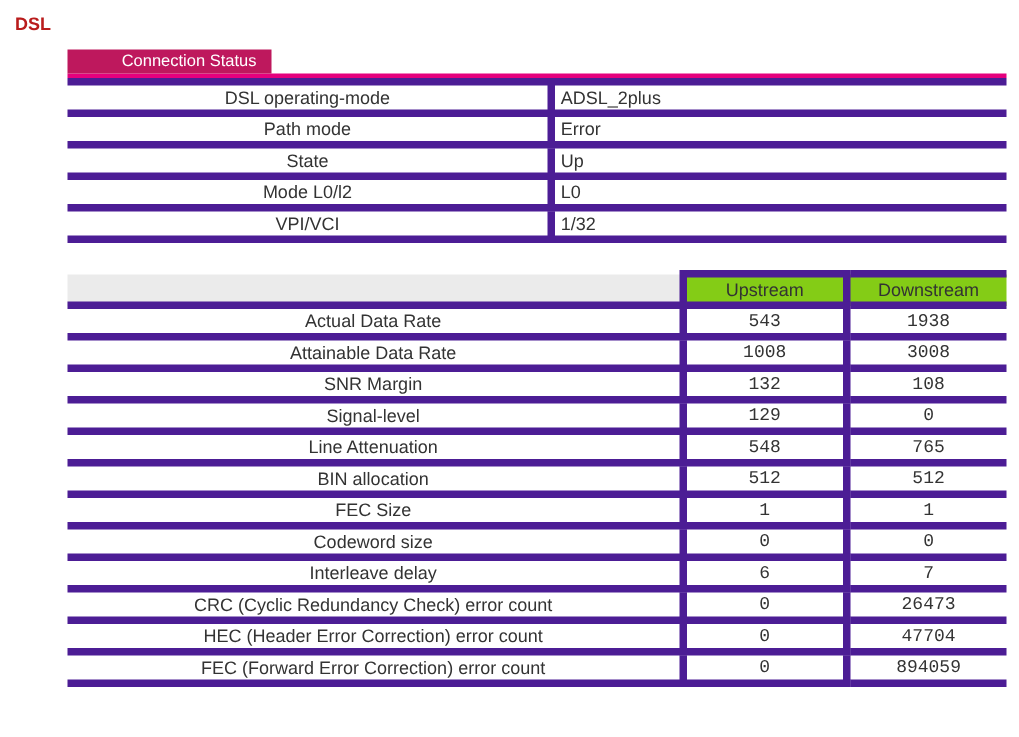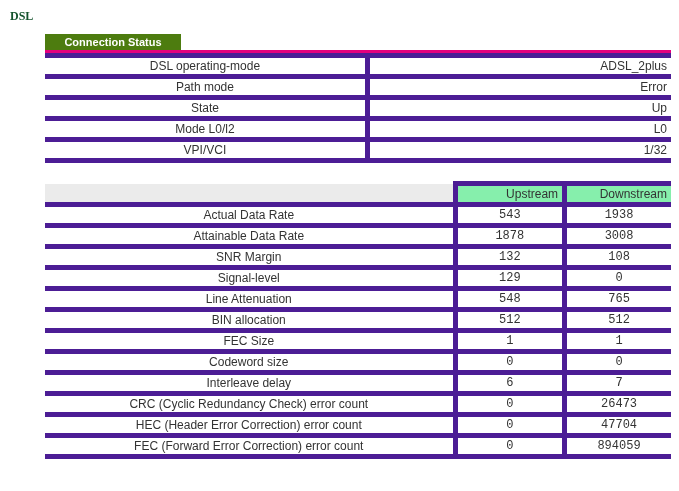--- a/index.html
+++ b/index.html
@@ -17,49 +17,48 @@
   }
   .page {
     position: relative;
     width: 679px;
     height: 491px;
     box-sizing: border-box;
   }
   .page-title {
     font-size: 12px;
     font-weight: bold;
-    color: #14532d;
+    color: #b91c1c;
     padding: 9px 0 0 10px;
-    font-family: Liberation Serif, serif;
   }
   .content {
     padding: 10px 8px 0 45px;
   }
   
   .section {
     margin-bottom: 18px;
   }
   .section-head {
     position: relative;
     height: 16px;
     border-bottom: 3px solid #e5007d;
     margin-bottom: 0;
   }
   .section-tab {
     position: absolute;
     left: 0;
     top: 0;
     height: 16px;
     min-width: 136px;
-    background: #4d7c0f;
+    background: #be185d;
     color: #ffffff;
     font-size: 11px;
-    font-weight: bold;
+    font-weight: normal;
     line-height: 16px;
-    text-align: center;
+    text-align: right;
     padding: 0 10px;
     box-sizing: border-box;
     white-space: nowrap;
   }
   table.data {
     width: 100%;
     border-collapse: collapse;
     table-layout: fixed;
   }
   table.data td, table.data th {
@@ -72,35 +71,35 @@
     box-sizing: border-box;
   }
   
   .conn-table col.c-label { width: 51.5%; }
   .conn-table col.c-value { width: 48.5%; }
   .conn-table td.label {
     text-align: center;
     border-left: none;
   }
   .conn-table td.value {
-    text-align: right;
+    text-align: left;
     border-right: none;
   }
   
   .line-table col.l-label { width: 65.5%; }
   .line-table col.l-up { width: 17.5%; }
   .line-table col.l-down { width: 17%; }
   .line-table th.blank {
     background: #ebebeb;
     border-left: none;
     border-top: none;
   }
   .line-table th.colhead {
-    background: #86efac;
-    text-align: right;
+    background: #84cc16;
+    text-align: center;
     font-weight: normal;
     color: #333333;
   }
   .line-table th.colhead.last { border-right: none; }
   .line-table td.label {
     text-align: center;
     border-left: none;
   }
   .line-table td.num {
     text-align: center;
@@ -168,21 +167,21 @@
           </tr>
         </thead>
         <tbody>
           <tr>
             <td class="label">Actual Data Rate</td>
             <td class="num">543</td>
             <td class="num last">1938</td>
           </tr>
           <tr>
             <td class="label">Attainable Data Rate</td>
-            <td class="num">1878</td>
+            <td class="num">1008</td>
             <td class="num last">3008</td>
           </tr>
           <tr>
             <td class="label">SNR Margin</td>
             <td class="num">132</td>
             <td class="num last">108</td>
           </tr>
           <tr>
             <td class="label">Signal-level</td>
             <td class="num">129</td>

